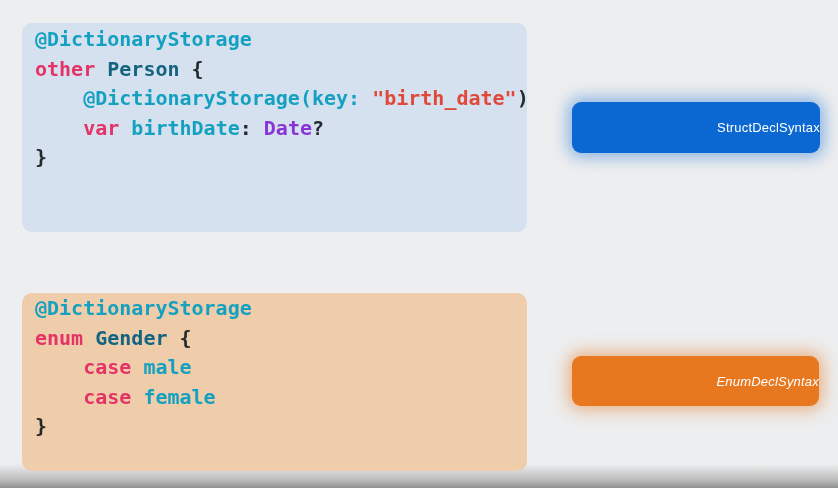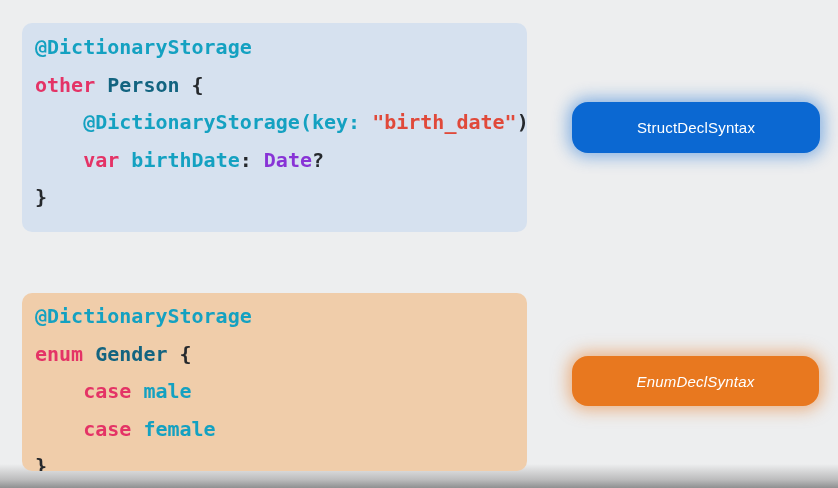--- a/index.html
+++ b/index.html
@@ -40,39 +40,39 @@
     overflow: hidden;
     z-index: 1;
     font-family: "DejaVu Sans Mono", monospace;
     font-size: 20px;
     line-height: 29.5px;
     font-weight: 600;
   }
   #code-block-0 { top: 23px;  height: 209px; }
   #code-block-1 { top: 293px; height: 178px; padding-top: 1px; }
 
-  .code-line { white-space: pre; margin-top: 8px; }
+  .code-line { white-space: pre; }
 
   .tok-kw    { color: var(--kw); }
   .tok-attr  { color: var(--teal); }
   .tok-prop  { color: var(--teal); }
   .tok-decl  { color: var(--decl); }
   .tok-type  { color: var(--type); }
   .tok-str   { color: var(--str); }
   .tok-plain { color: var(--plain); }
 
   .label-badge {
     position: absolute;
     display: flex;
     align-items: center;
-    justify-content: center;
-    border-radius: 16px;
+    justify-content: flex-end;
+    border-radius: 9px;
     z-index: 1;
     color: var(--label-text, #ffffff);
-    font-size: 15px;
+    font-size: 13px;
     letter-spacing: 0.2px;
   }
   #label-0 {
     left: 572px;
     top: 102px;
     width: 248px;
     height: 51px;
     box-shadow: 0 0 16px 4px rgba(11, 104, 210, 0.45);
   }
   #label-1 {

